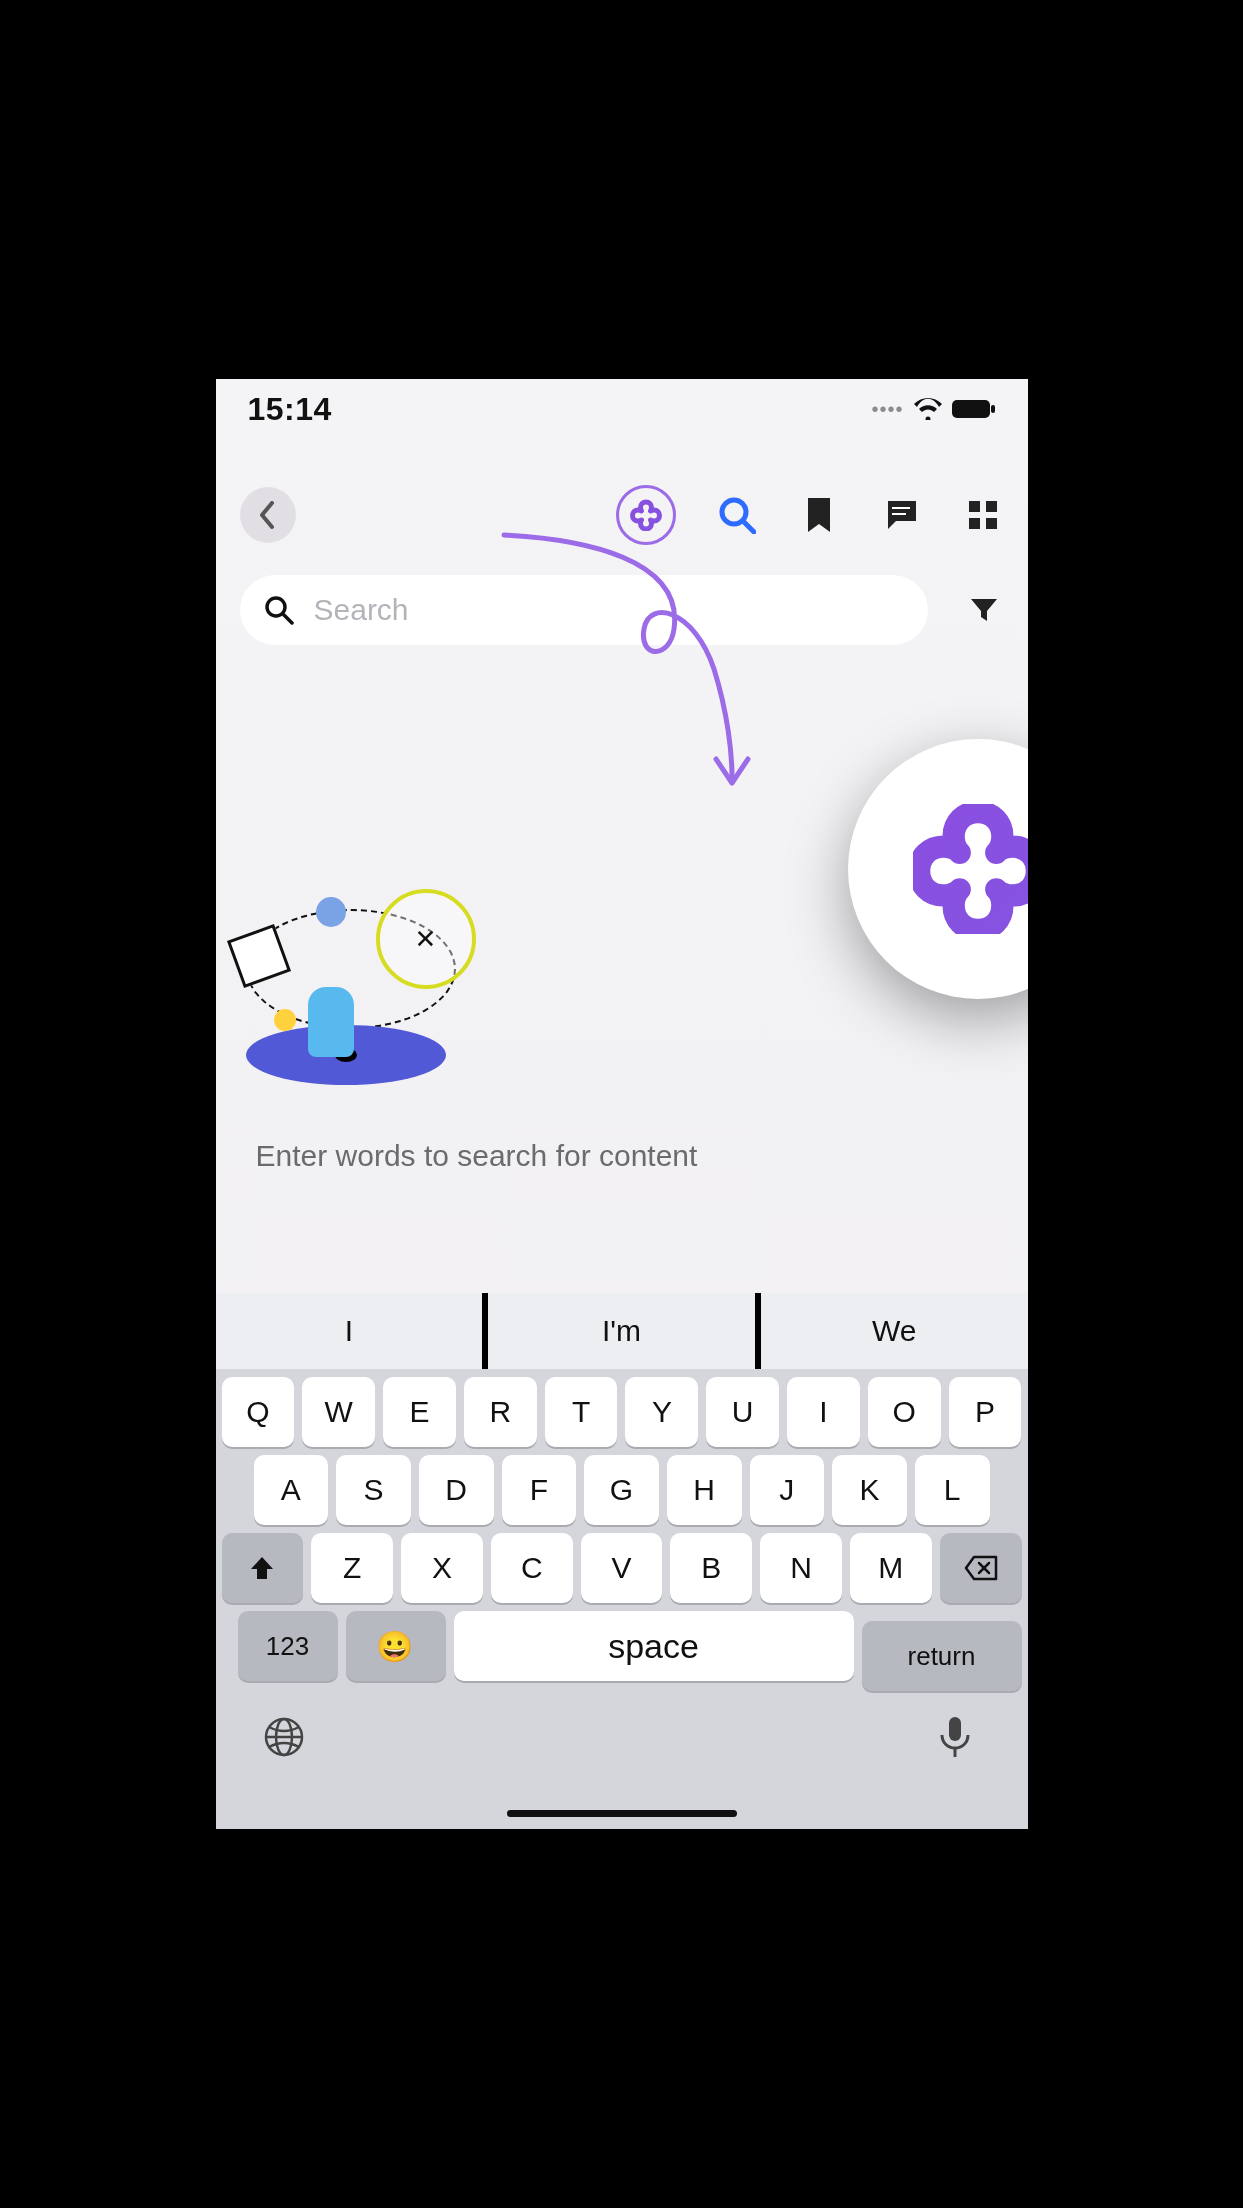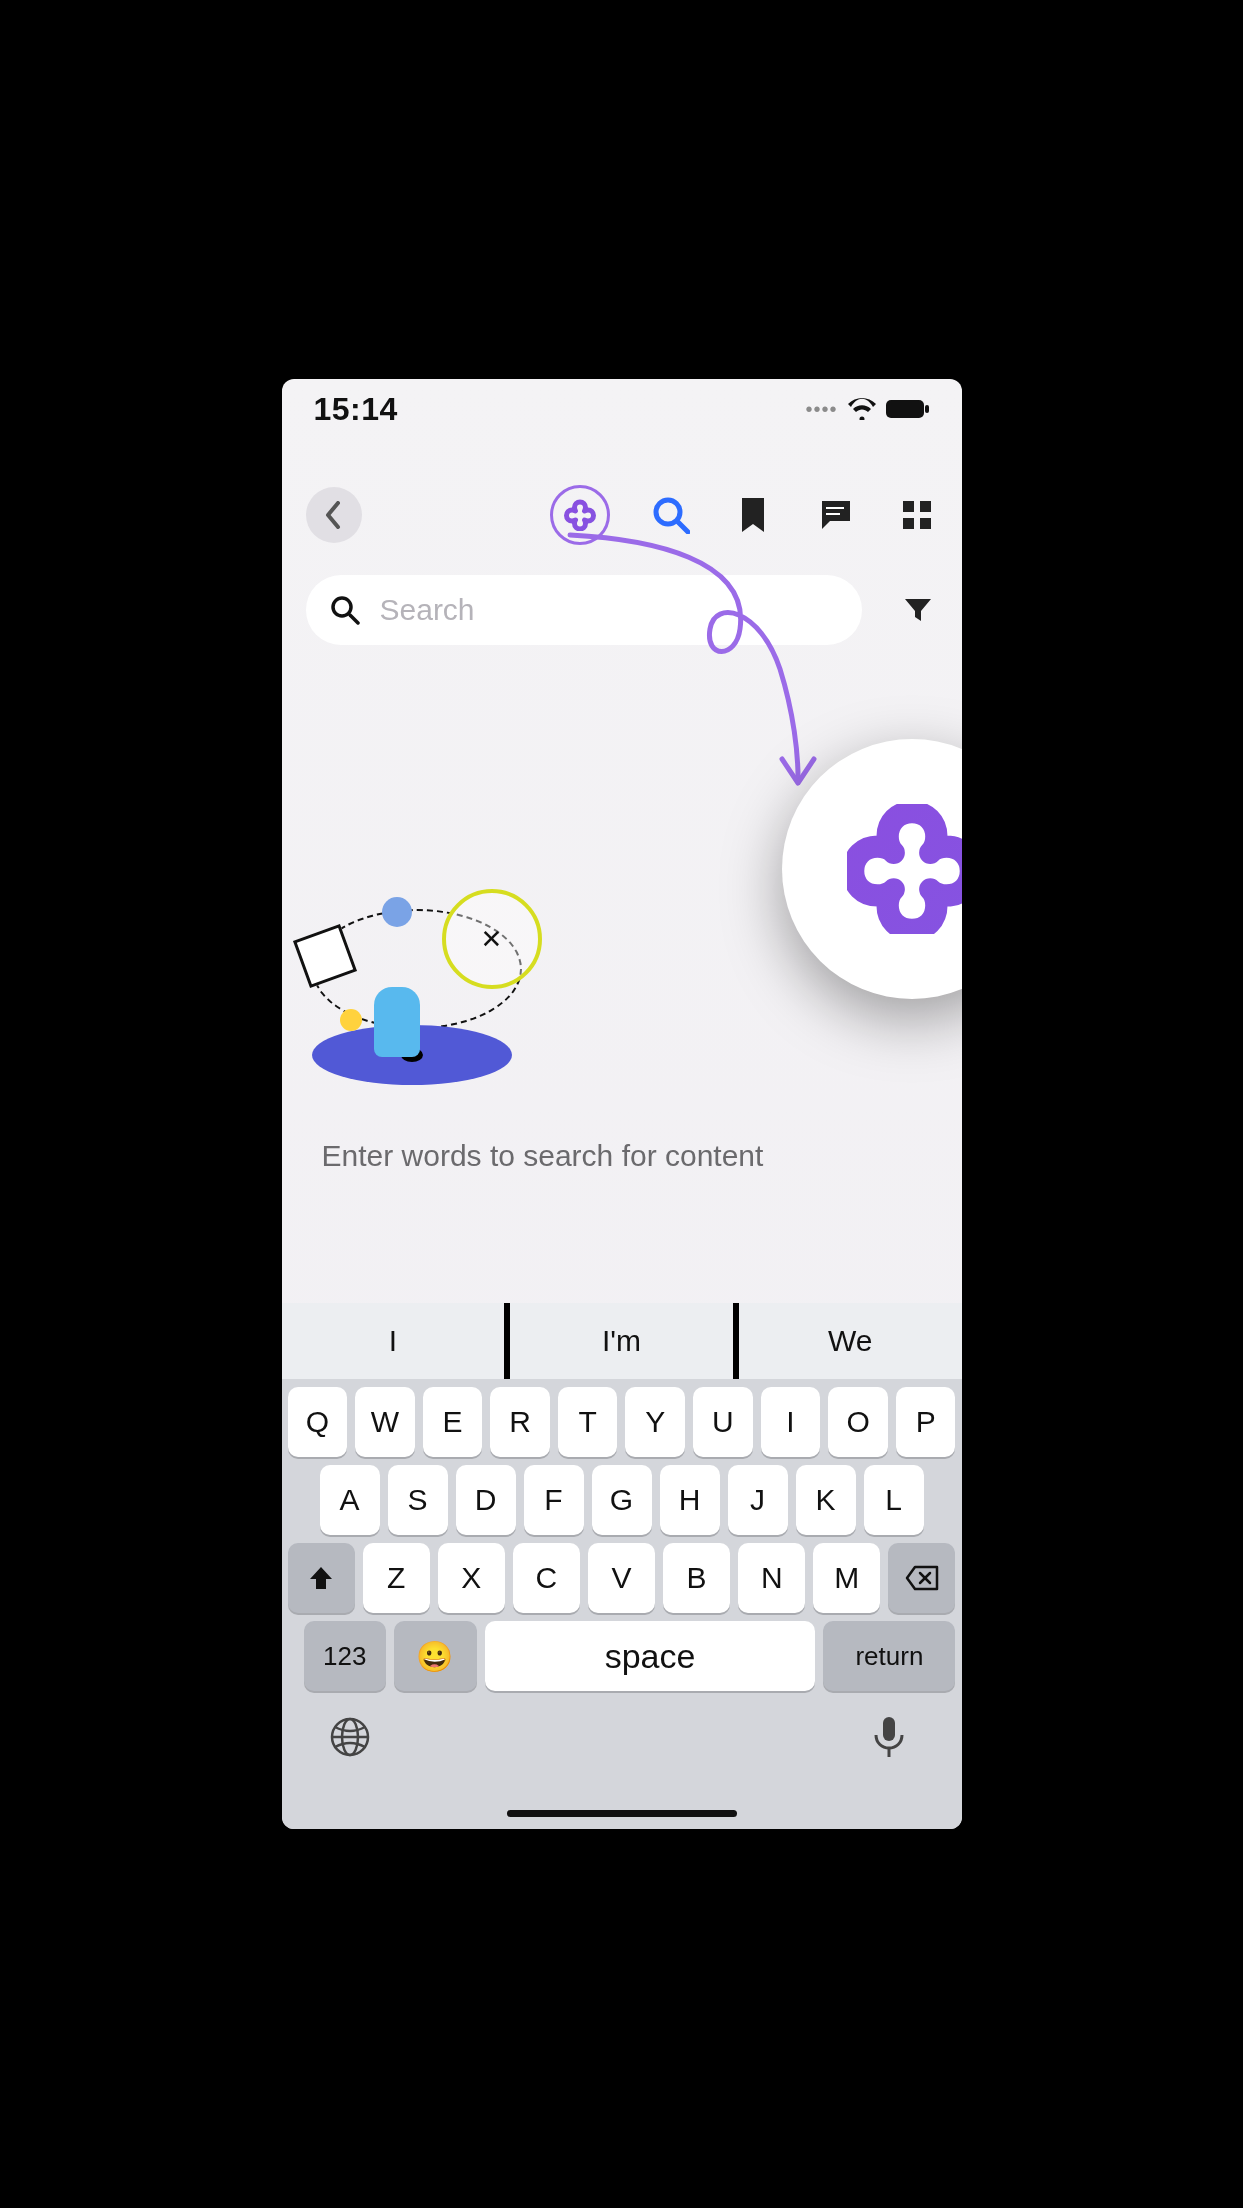--- a/index.html
+++ b/index.html
@@ -1,18 +1,18 @@
 <!DOCTYPE html>
 <html><head>
 <meta charset="utf-8">
 <style>
   * { box-sizing: border-box; margin: 0; padding: 0; font-family: -apple-system, BlinkMacSystemFont, "Segoe UI", Helvetica, Arial, sans-serif; }
   body { width: 1243px; height: 2208px; background:#000; display:flex; align-items:center; justify-content:center; }
   .frame { position:relative; width:1243px; height:2208px; background:#000; display:flex; align-items:center; justify-content:center; }
-  .phone { position:relative; width:680px; height:1450px; background:linear-gradient(#f4f3f5,#f1eff3); border-radius:12px; overflow:hidden; }
+  .phone { position:relative; width:812px; height:1450px; background:linear-gradient(#f4f3f5,#f1eff3); border-radius:0; overflow:hidden; }
   .phone::after { content:""; position:absolute; bottom:12px; left:50%; transform:translateX(-50%); width:230px; height:7px; background:#111; border-radius:4px; }
 
   
   .status { position:absolute; top:0; left:0; right:0; height:60px; display:flex; align-items:center; justify-content:space-between; padding:0 32px; }
   .time { font-size:32px; font-weight:600; letter-spacing:0.5px; color:#111; }
   .status-right { display:flex; align-items:center; gap:10px; }
   .dots { font-size:20px; color:#8b8b8b; letter-spacing:1px; }
   .wifi-icon, .battery-icon { display:inline-block; }
 
   
@@ -55,21 +55,21 @@
   
   .keyboard { position:absolute; bottom:0; left:0; right:0; background:#d4d6db; padding-bottom:70px; }
   .suggest { display:flex; height:76px; background:#eceef1; }
   .suggest div { flex:1; display:flex; align-items:center; justify-content:center; font-size:30px; color:#111; }
   .suggest div + div { border-left:6px solid #000000; }
   .krow { display:flex; gap:8px; padding:8px 6px 0; }
   .key { flex:1; height:70px; background:#fff; border-radius:10px; box-shadow:0 2px 0 #a9abb0; display:flex; align-items:center; justify-content:center; font-size:30px; color:#111; font-weight:400; }
   .krow.r2 { padding-left:38px; padding-right:38px; }
   .key.func { background:#b6b9c0; }
   .key.space { flex:4; font-size:34px; }
-  .key.ret { flex:1.6; background:#b6b9c0; font-size:26px; }
+  .key.ret { flex:1.6; background:#b6b9c0; font-size:26px;margin-top:10px; }
   .key.numbers { flex:1; background:#b6b9c0; font-size:26px;margin-left:16px; }
   .key.emoji { flex:1; background:#b6b9c0; font-size:30px; }
   .bottom-row { display:flex; justify-content:space-between; padding:24px 46px 0; }
   .globe, .mic { width:44px; height:44px; color:#444; }
 
   svg { display:block; }
 </style>
 </head>
 <body>
 

